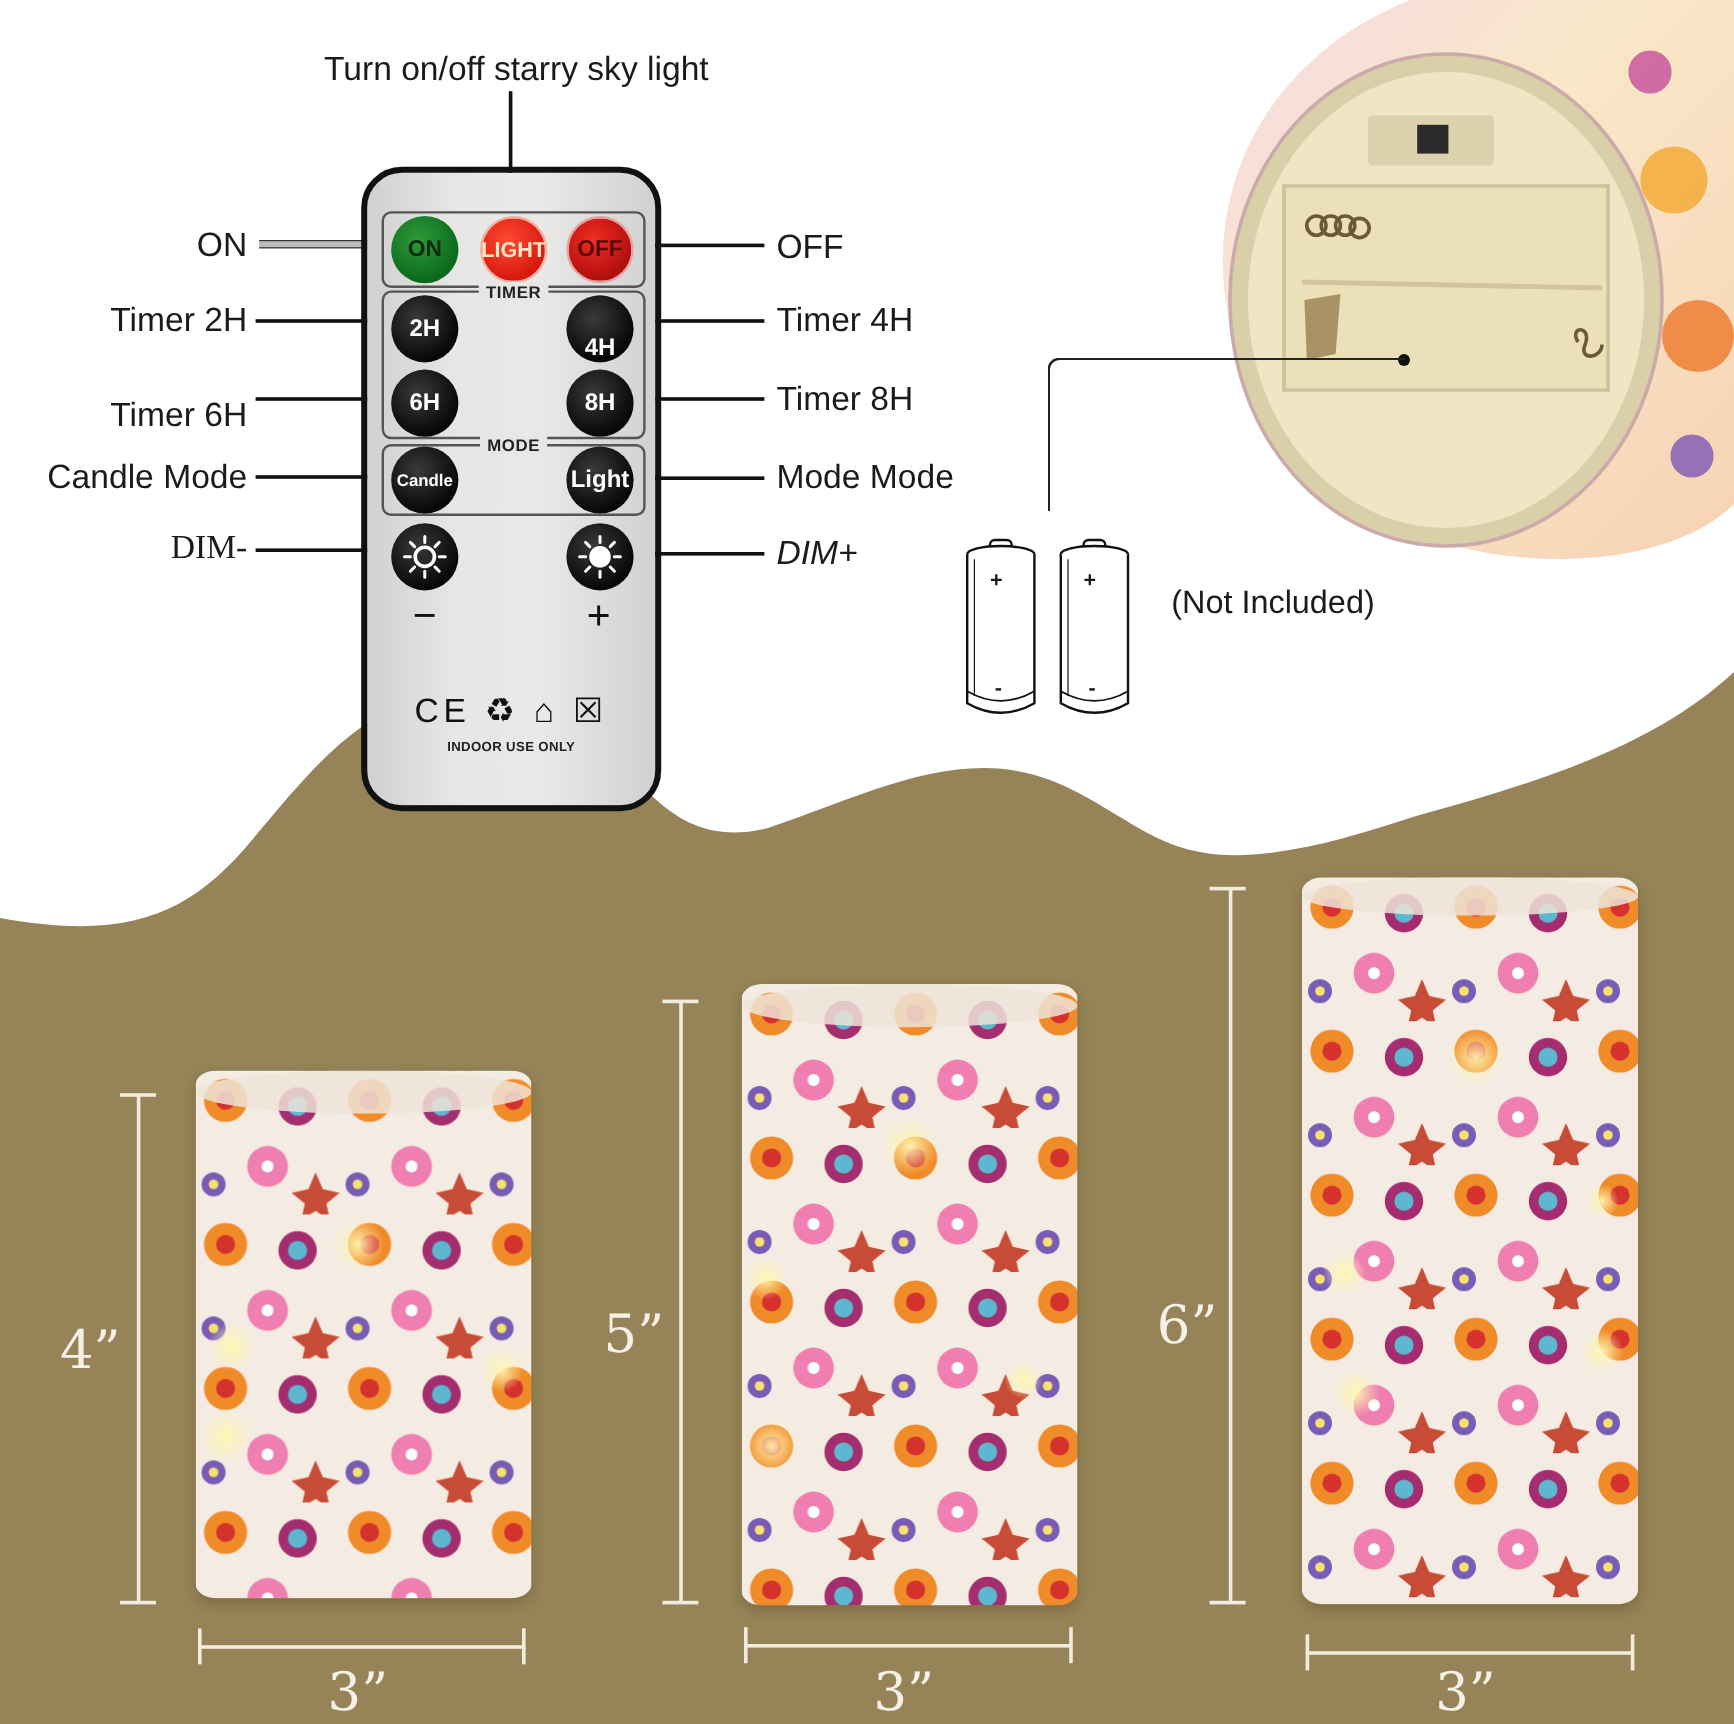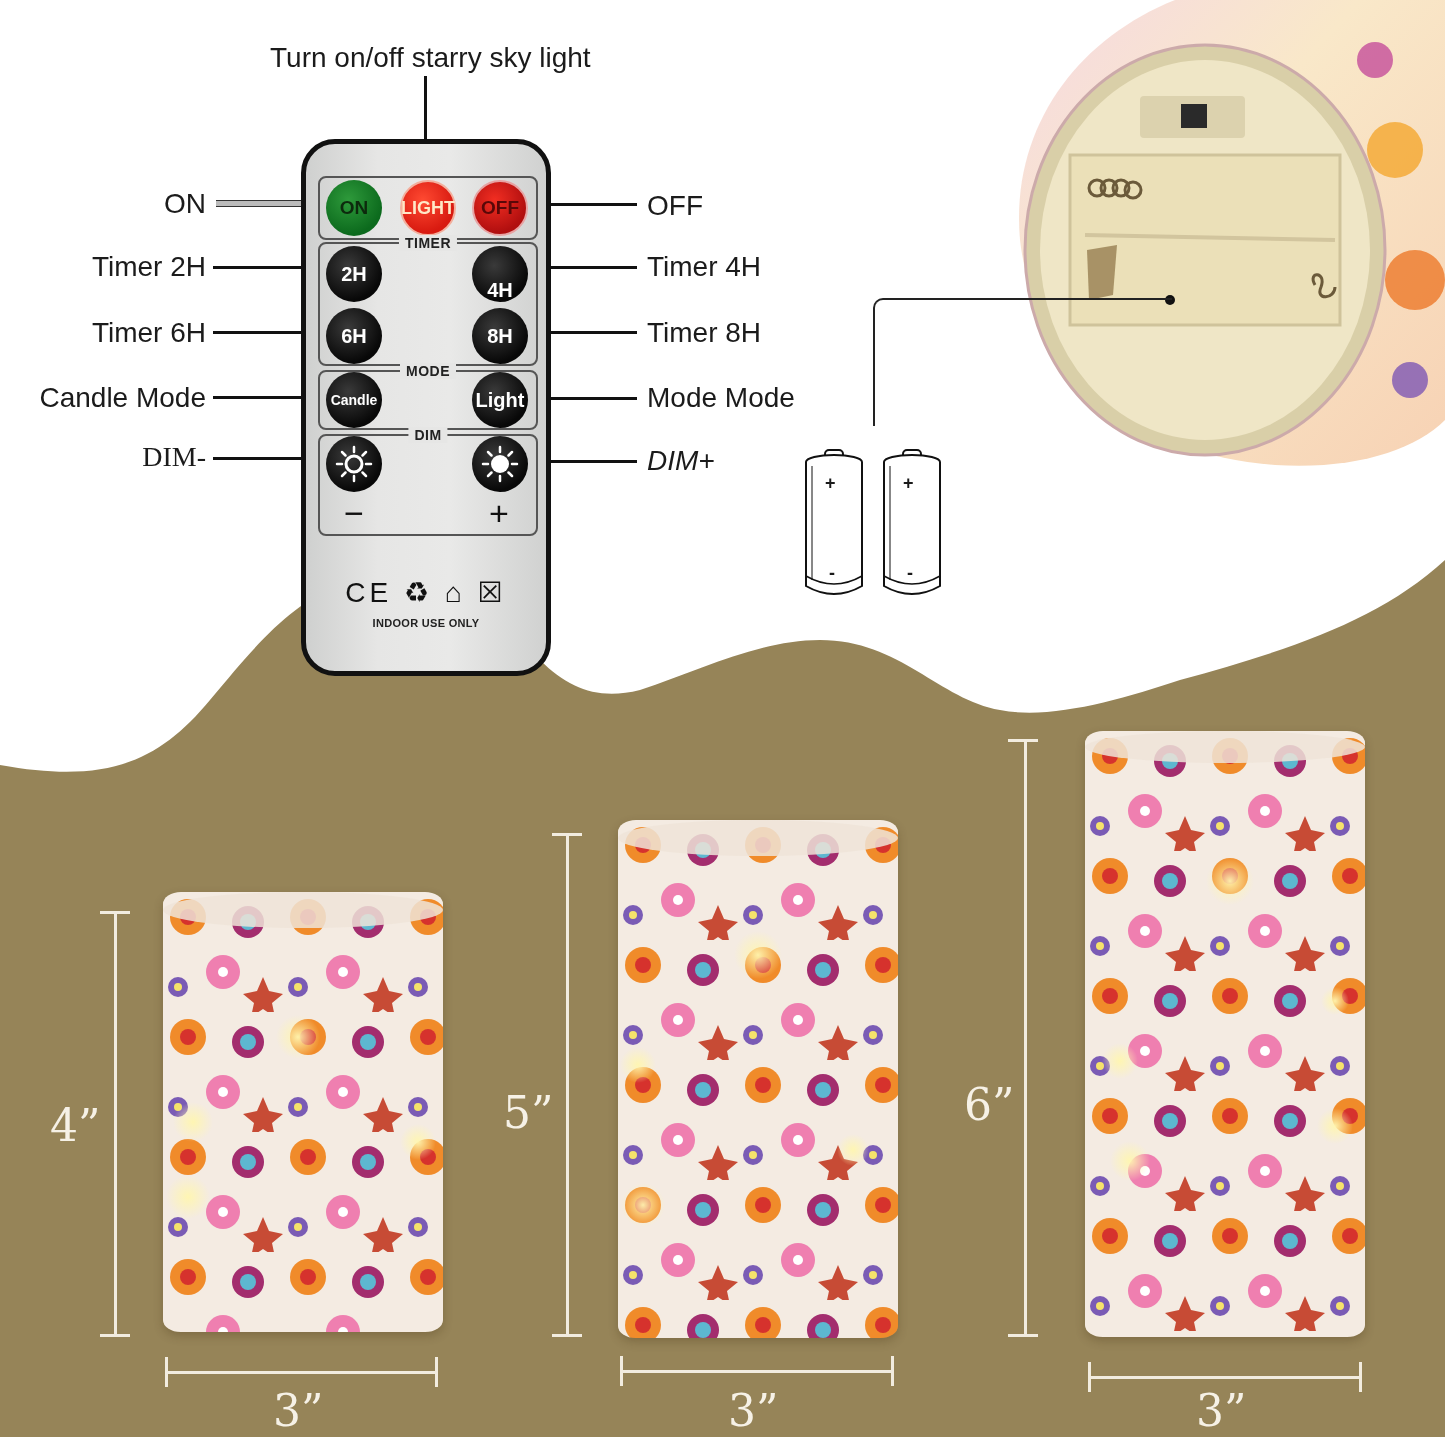--- a/index.html
+++ b/index.html
@@ -46,21 +46,21 @@
 
 <div class="lbl" style="left:270px;top:42px;">Turn on/off starry sky light</div>
 <div class="vline" style="left:424px;top:76px;height:110px;"></div>
 
 <div class="lbl left" style="left:100px;width:106px;top:188px;">ON</div>
 <div class="abs" style="left:216px;top:200px;width:114px;height:5px;border-top:1px solid #333;border-bottom:1px solid #333;background:#bbb;"></div>
 
 <div class="lbl left" style="left:40px;width:166px;top:251px;">Timer 2H</div>
 <div class="line" style="left:213px;top:266px;width:117px;"></div>
 
-<div class="lbl left" style="left:40px;width:166px;top:317px;text-align:right;">Timer 6H</div>
+<div class="lbl left" style="left:40px;width:166px;top:330px;text-align:right;">Timer 6H</div>
 <div class="line" style="left:213px;top:331px;width:117px;"></div>
 
 <div class="lbl left" style="left:10px;width:196px;top:382px;">Candle Mode</div>
 <div class="line" style="left:213px;top:396px;width:117px;"></div>
 
 <div class="lbl left" style="left:100px;width:106px;top:441px;font-family:Liberation Serif, serif;">DIM-</div>
 <div class="line" style="left:213px;top:457px;width:117px;"></div>
 
 <div class="line" style="left:520px;top:203px;width:117px;"></div>
 <div class="lbl" style="left:647px;top:190px;">OFF</div>
@@ -108,23 +108,20 @@
   <div class="group" style="left:12px;top:226px;width:220px;height:60px;">
     <div class="gtitle">MODE</div>
   </div>
   <div class="btn black small-txt" style="left:20px;top:228px;">
       <span>Candle</span>
     </div>
   <div class="btn black" style="left:166px;top:228px;">
       <span>Light</span>
     </div>
 
-  <div class="group" style="left:12px;top:290px;width:220px;height:102px;">
-    <div class="gtitle">DIM</div>
-  </div>
   <div class="btn black" style="left:20px;top:292px;">
     <svg width="40" height="40" viewBox="0 0 40 40">
       <circle cx="20" cy="20" r="8" fill="none" stroke="#fff" stroke-width="3"></circle>
       <g stroke="#fff" stroke-width="2.5" stroke-linecap="round">
         <line x1="20" y1="3" x2="20" y2="8"></line>
           <line x1="20" y1="32" x2="20" y2="37"></line>
         <line x1="3" y1="20" x2="8" y2="20"></line>
           <line x1="32" y1="20" x2="37" y2="20"></line>
         <line x1="8" y1="8" x2="11.5" y2="11.5"></line>
           <line x1="28.5" y1="28.5" x2="32" y2="32"></line>
@@ -209,20 +206,21 @@
     <rect x="22" y="2" width="18" height="10" rx="4" fill="#fff" stroke="#111" stroke-width="2"></rect>
     <ellipse cx="31" cy="14" rx="28" ry="7" fill="#fff" stroke="#111" stroke-width="2"></ellipse>
     <path d="M3,14 L3,138 Q31,154 59,138 L59,14" fill="#fff" stroke="#111" stroke-width="2"></path>
     <path d="M3,128 Q31,144 59,128" fill="none" stroke="#111" stroke-width="1.5"></path>
     <line x1="9" y1="18" x2="9" y2="132" stroke="#111" stroke-width="1"></line>
   </svg>
   <span class="abs" style="left:22px;top:25px;font-size:18px;font-weight:bold;">+</span>
   <span class="abs" style="left:26px;top:115px;font-size:18px;font-weight:bold;">-</span>
 </div>
 <div class="battery-txt">
+  <div>(Not Included)</div>
 </div>
 
 <div class="ruler-v" style="left:114px;top:912px;height:424px;"></div>
 <div class="tick-h" style="left:100px;top:911px;"></div>
 <div class="tick-h" style="left:100px;top:1334px;"></div>
 <div class="dim" style="left:50px;top:1103px;">4”</div>
 <div class="candle" style="left:163px;top:892px;width:280px;height:440px;">
   <svg width="280" height="440" viewBox="0 0 280 440">
     <defs>
       <pattern id="flowers" x="0" y="0" width="120" height="120" patternUnits="userSpaceOnUse">

